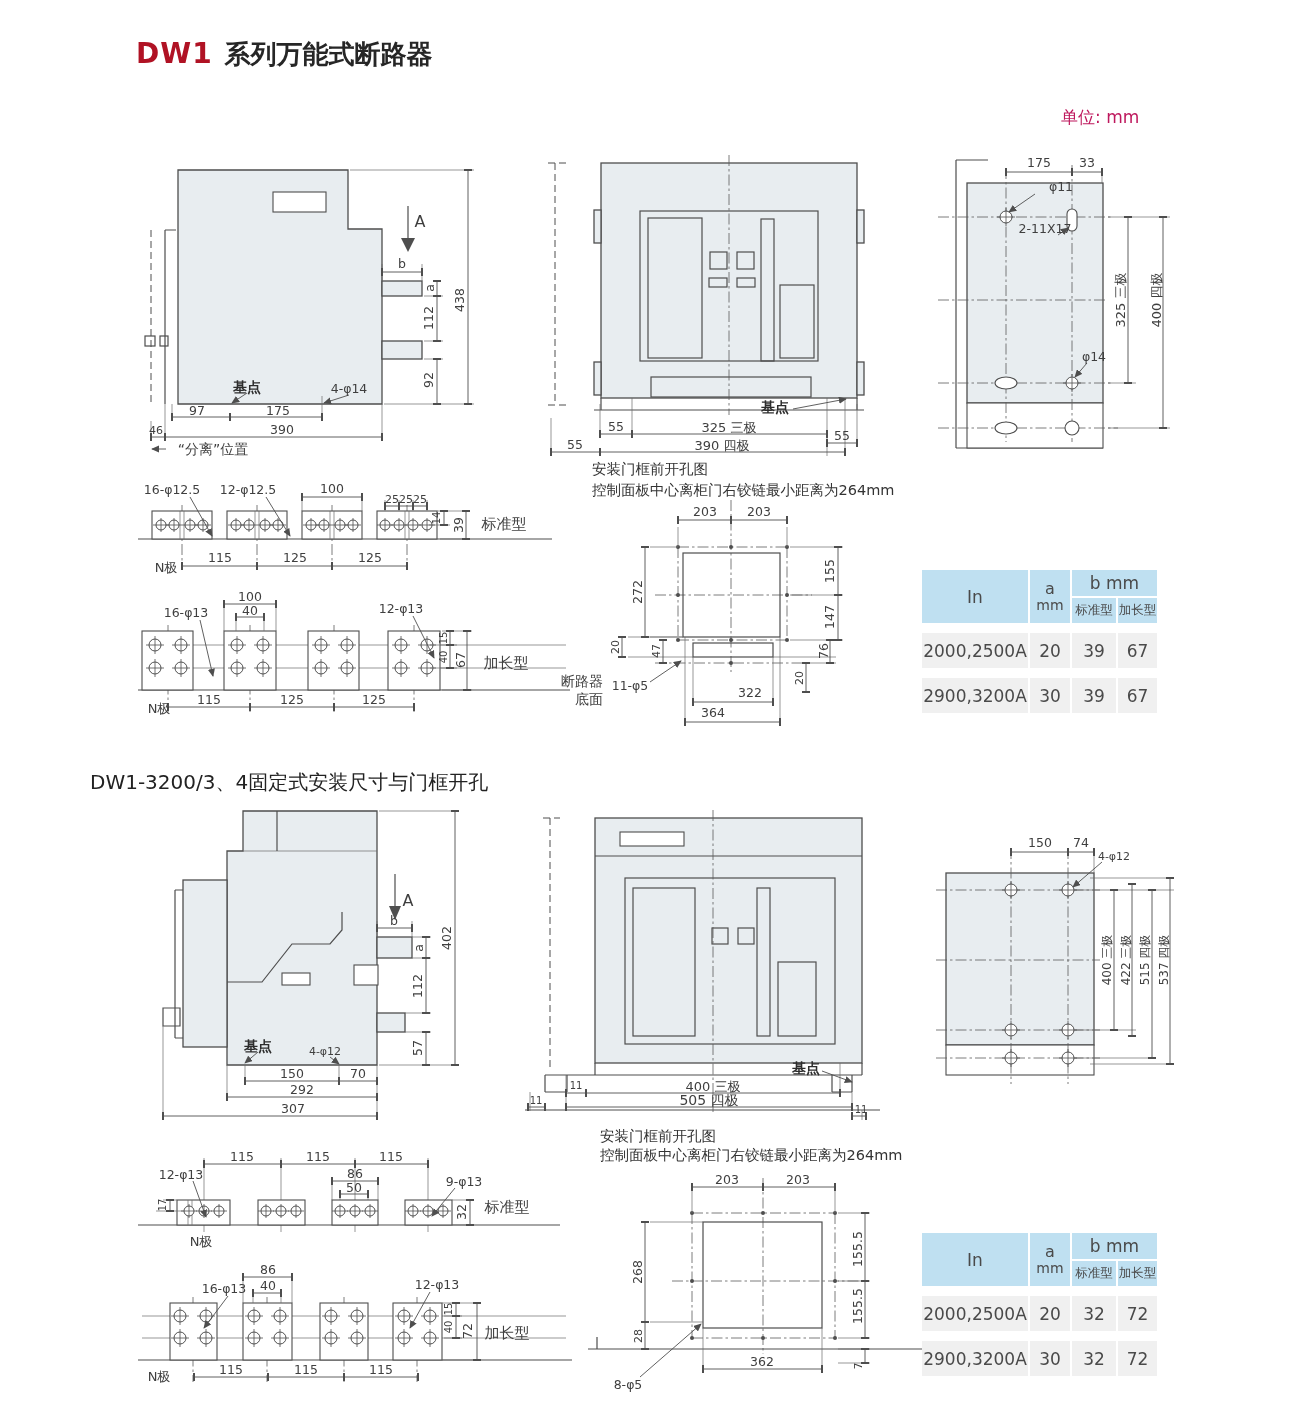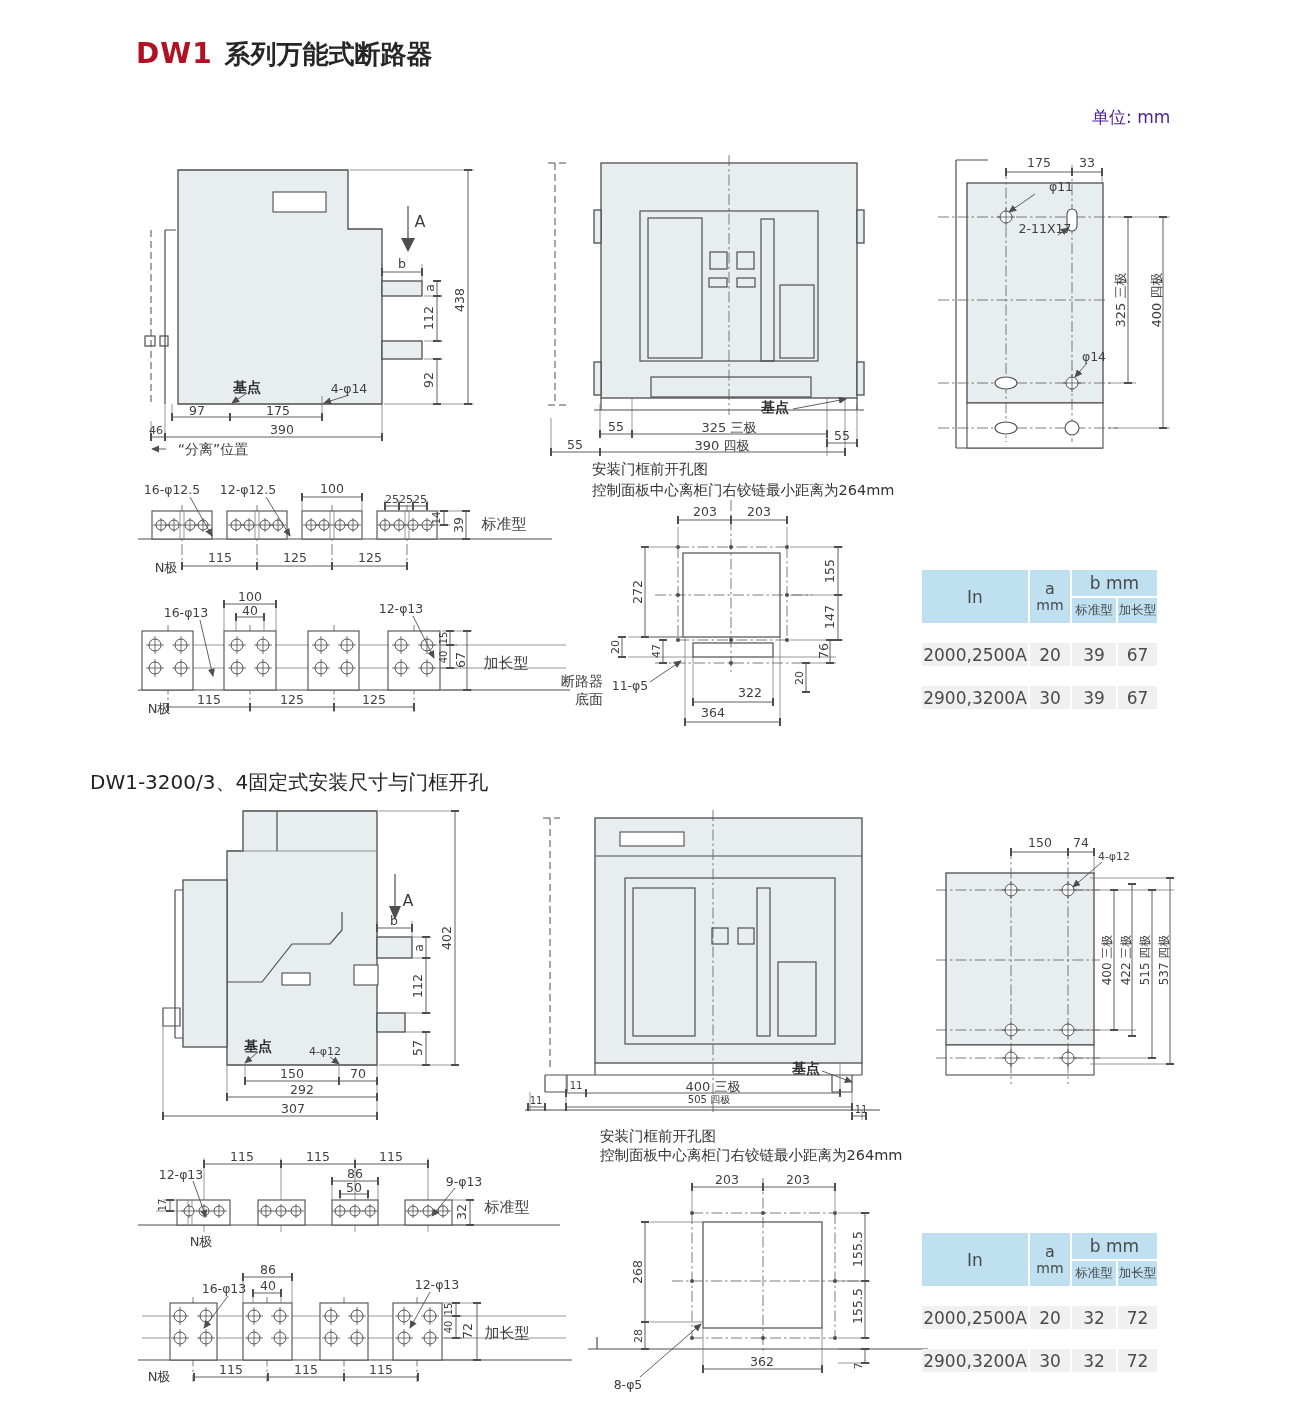--- a/index.html
+++ b/index.html
@@ -13,39 +13,39 @@
   .thin{fill:none;stroke:#6a6a6a;stroke-width:0.7;}
   .dim{fill:none;stroke:#4e4e4e;stroke-width:0.9;marker-start:url(#tk);marker-end:url(#tk);}
   .lead{fill:none;stroke:#4e4e4e;stroke-width:0.9;marker-end:url(#ar);}
   .dash{fill:none;stroke:#4e4e4e;stroke-width:1;stroke-dasharray:7 4;}
   .cd{fill:none;stroke:#5a5a5a;stroke-width:0.8;stroke-dasharray:11 3 2.5 3;}
   .dot{fill:#4e4e4e;}
   
   .title{position:absolute;left:90px;top:37px;font-weight:bold;white-space:nowrap;margin-left:46px;}
   .title .code{font-size:28px;color:#b01224;letter-spacing:1px;}
   .title .txt{font-size:26px;color:#262626;margin-left:12px;}
-  .unit{position:absolute;left:1092px;top:106px;font-size:17px;color:#4c1d95;}
+  .unit{position:absolute;left:1061px;top:106px;font-size:17px;color:#be185d;}
   .sec-heading{position:absolute;left:90px;font-size:20px;color:#222;white-space:nowrap;}
   .note{position:absolute;font-size:14.5px;color:#333;white-space:nowrap;}
   #labels .lbl{position:absolute;transform:translate(-50%,-50%);font-size:12.5px;color:#3f3f3f;white-space:nowrap;line-height:1;}
   #labels .lbl.rot{transform:translate(-50%,-50%) rotate(-90deg);}
   #labels .lbl.bold{font-weight:bold;color:#2d2d2d;}
   
   .tbl{position:absolute;color:#4a4a4a;width:235px;}
   .tbl .c{display:flex;align-items:center;justify-content:center;}
   .thead{display:flex;height:53px;}
   .thead .in{width:106px;background:#bfe0f1;border-right:2px solid #fff;font-size:17px;}
   .amm{width:40px;background:#bfe0f1;border-right:2px solid #fff;display:flex;flex-direction:column;align-items:center;justify-content:center;font-size:16px;line-height:1.05;}
   .amm .mm{font-size:14px;}
   .bcol{width:85px;display:flex;flex-direction:column;}
   .bmm{height:26px;background:#bfe0f1;display:flex;align-items:center;justify-content:center;font-size:17px;}
   .bsub{flex:1;display:flex;border-top:2px solid #fff;}
   .bsub .std{width:44px;background:#bfe0f1;border-right:2px solid #fff;font-size:12.5px;}
   .bsub .ext{width:39px;background:#bfe0f1;font-size:12.5px;}
-  .trow{display:flex;height:23px;margin-top:20px;font-size:17px;}
+  .trow{display:flex;height:35px;margin-top:10px;font-size:17px;}
   .trow .in{width:106px;background:#f0f0f0;border-right:2px solid #fff;}
   .trow .a{width:40px;background:#f0f0f0;border-right:2px solid #fff;}
   .trow .std{width:44px;background:#f0f0f0;border-right:2px solid #fff;}
   .trow .ext{width:39px;background:#f0f0f0;}
 </style>
 </head>
 <body>
 
 <div id="page">
 
@@ -497,21 +497,21 @@
       <div class="lbl rot" style="left: 447px; top: 938px;">402</div>
       <div class="lbl bold" style="font-size: 14px; left: 258px; top: 1046px;">基点</div>
       <div class="lbl" style="font-size: 11px; left: 325px; top: 1051px;">4-φ12</div>
       <div class="lbl" style="left: 292px; top: 1074px;">150</div>
       <div class="lbl" style="left: 358px; top: 1074px;">70</div>
       <div class="lbl" style="left: 302px; top: 1090px;">292</div>
       <div class="lbl" style="left: 293px; top: 1109px;">307</div>
       <div class="lbl bold" style="font-size: 14px; left: 806px; top: 1068px;">基点</div>
       <div class="lbl" style="font-size: 10px; left: 576px; top: 1086px;">11</div>
       <div class="lbl" style="font-size: 13px; left: 713px; top: 1086px;">400 三极</div>
-      <div class="lbl" style="font-size: 10px; left: 709px; top: 1100px;">505 四极</div>
+      <div class="lbl" style="font-size: 14px; left: 709px; top: 1100px;">505 四极</div>
       <div class="lbl" style="font-size: 10px; left: 536px; top: 1101px;">11</div>
       <div class="lbl" style="font-size: 10px; left: 861px; top: 1110px;">11</div>
       <div class="lbl" style="left: 1040px; top: 843px;">150</div>
       <div class="lbl" style="left: 1081px; top: 843px;">74</div>
       <div class="lbl" style="font-size: 11px; left: 1114px; top: 856px;">4-φ12</div>
       <div class="lbl rot" style="font-size: 12px; left: 1107px; top: 960px;">400 三极</div>
       <div class="lbl rot" style="font-size: 12px; left: 1126px; top: 960px;">422 三极</div>
       <div class="lbl rot" style="font-size: 12px; left: 1145px; top: 960px;">515 四极</div>
       <div class="lbl rot" style="font-size: 12px; left: 1164px; top: 960px;">537 四极</div>
       <div class="lbl" style="left: 242px; top: 1157px;">115</div>

